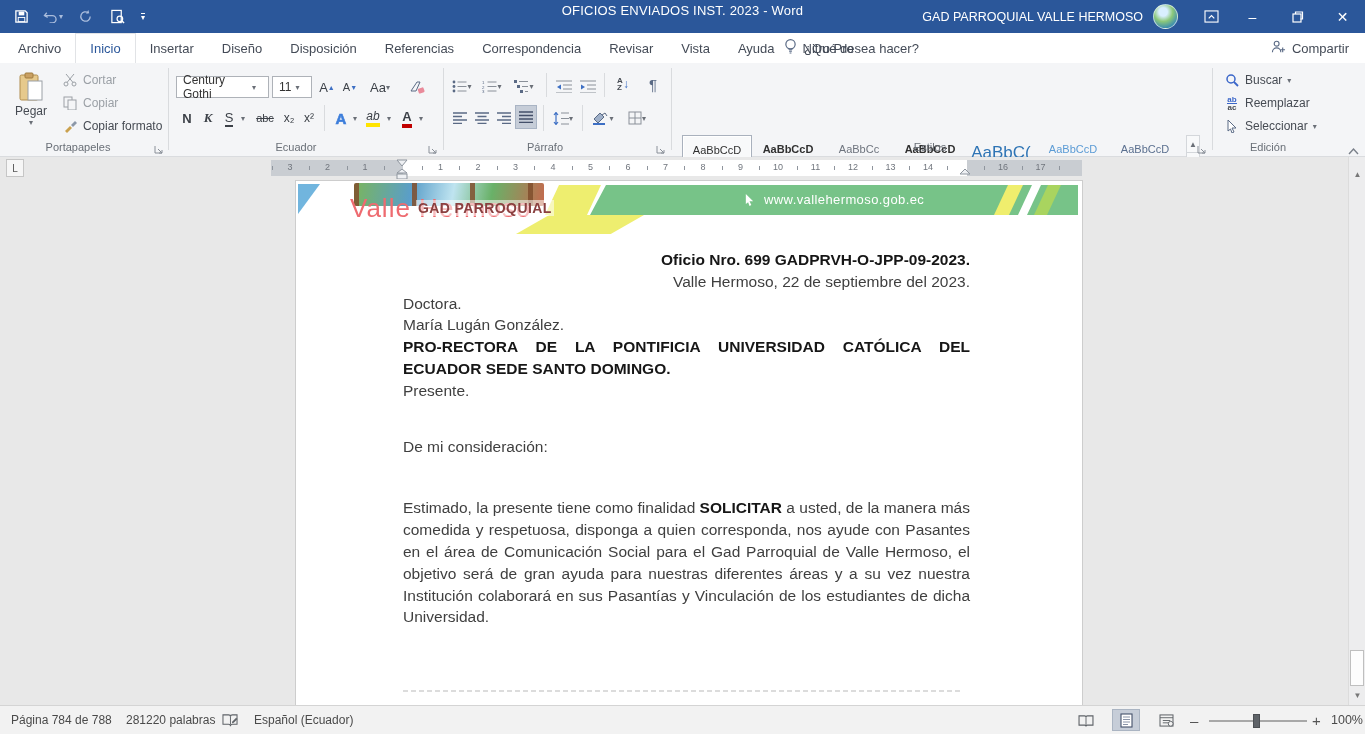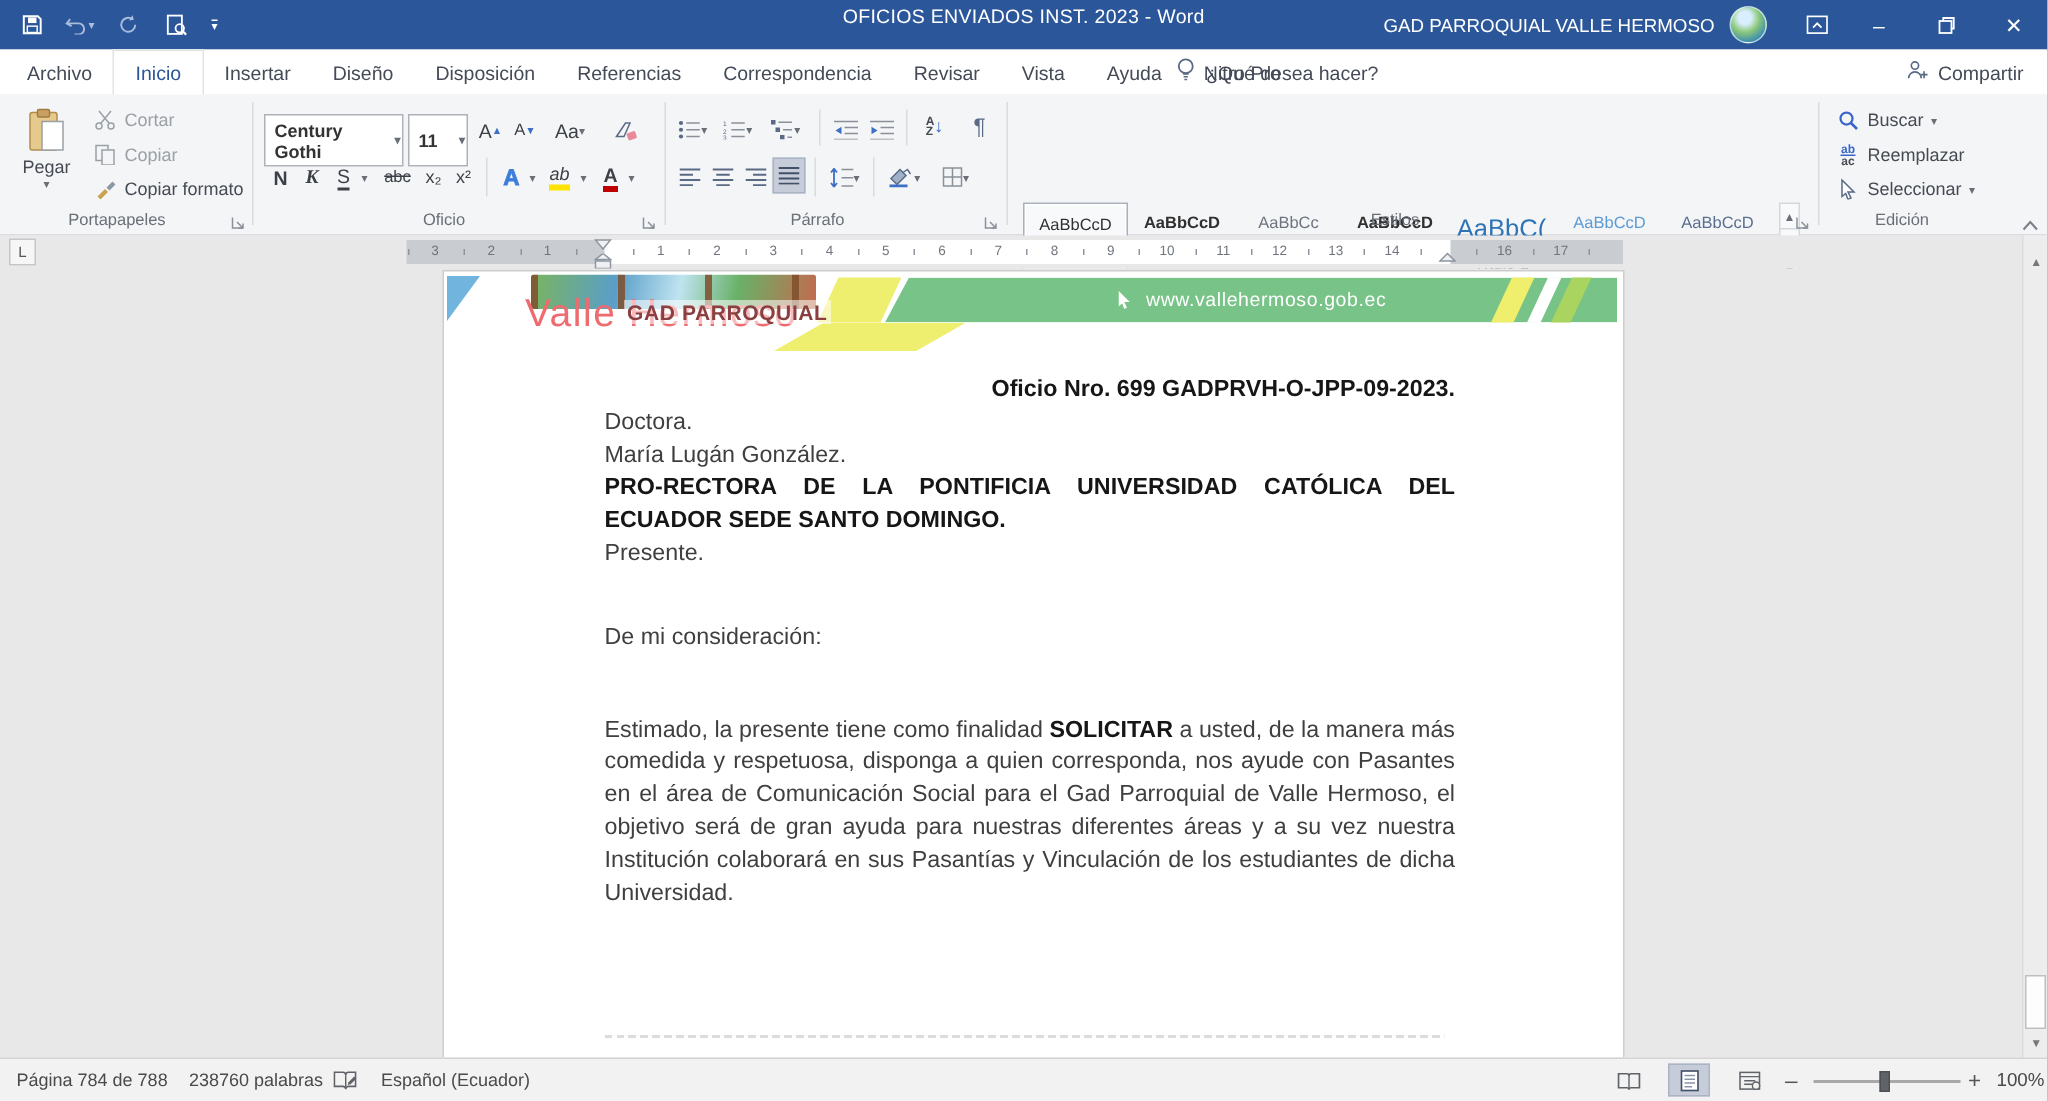--- a/index.html
+++ b/index.html
@@ -36,21 +36,21 @@
   .grouplabel { position:absolute; bottom:3px; font-size:11px; color:#696f77; text-align:center; }
   .launcher { position:absolute; bottom:3px; width:12px; height:12px; color:#8a9099; }
   .icon-sm { width:16px; height:16px; display:inline-flex; align-items:center; justify-content:center; }
   .rbtn { display:flex; align-items:center; gap:5px; font-size:12px; color:#464b53; }
   .rbtn.disabled { color:#9ba0a6; }
   .drop { font-size:8px; color:#6a6f77; }
 
   .paste-btn { position:absolute; left:8px; top:7px; width:46px; height:72px; text-align:center; color:#464b53; font-size:12px; }
   .paste-btn svg { display:block; margin:2px auto 2px; }
 
-  .fontbox { position:absolute; height:35px; background:#fff; border:1px solid #aeb2b8; display:flex; align-items:center; font-size:12px; color:#333; padding:0 1px 0 6px;font-weight:bold; }
+  .fontbox { position:absolute; height:22px; background:#fff; border:1px solid #aeb2b8; display:flex; align-items:center; font-size:12px; color:#333; padding:0 12px 0 6px; }
   .fontbox .drop { margin-left:auto; padding-left:4px; }
 
   .fbtn { position:absolute; height:22px; display:flex; align-items:center; justify-content:center; font-size:13px; color:#3c4148; }
   .sel { background:#c6cdd8; border:1px solid #a9b4c4; }
 
   
   .stylecard { position:absolute; top:72px; width:70px; height:56px; text-align:center; color:#444; }
   .stylecard .prev { font-size:11px; margin-top:8px; white-space:nowrap; overflow:hidden; color:#303030; }
   .stylecard .sname { font-size:11px; margin-top:7px; white-space:nowrap; overflow:hidden; }
   .stylecard.selected { border:1px solid #a9b1bd; box-shadow:inset 0 0 0 1px #fff; background:#f8f9fa; }
@@ -311,21 +311,21 @@
       </div>
     <div class="fbtn" style="left:384px;top:44px;width:10px;">
         <span class="drop">▾</span>
       </div>
     <div class="fbtn" style="left:398px;top:44px;width:18px;font-weight:bold;">
         <span style="border-bottom:4px solid #c00000;">A</span>
       </div>
     <div class="fbtn" style="left:416px;top:44px;width:10px;">
         <span class="drop">▾</span>
       </div>
-    <div class="grouplabel" style="left:236px;width:120px;">Oficio</div>
+    <div class="grouplabel" style="left:236px;width:120px;">Ecuador</div>
     <div class="launcher" style="left:427px;">
       <svg width="11" height="11" viewBox="0 0 11 11">
           <path d="M2 2 v7 h7" fill="none" stroke="currentColor"></path>
           <path d="M5 5 l4 4 M9 6 v3 h-3" fill="none" stroke="currentColor"></path>
         </svg>
     </div>
     <div class="rdivider" style="left:443px;"></div>
 
     <div class="fbtn" style="left:450px;top:12px;width:24px;">
       <svg width="15" height="13" viewBox="0 0 15 13">
@@ -580,20 +580,21 @@
         <div class="bn-url">
           <svg width="11" height="13" viewBox="0 0 12 14">
               <path d="M2 1 L10 9 L6 9 L8 13 L6 14 L4.5 10 L2 12z" fill="#fff"></path>
             </svg>
           <span>www.vallehermoso.gob.ec</span>
         </div>
       </div>
 
       <div class="letter">
         <div class="t-right bold">Oficio Nro. 699 GADPRVH-O-JPP-09-2023.</div>
+        <div class="t-right">Valle Hermoso, 22 de septiembre del 2023.</div>
         <div>Doctora.</div>
         <div>María Lugán González.</div>
         <div class="t-just bold">PRO-RECTORA DE LA PONTIFICIA UNIVERSIDAD CATÓLICA DEL ECUADOR SEDE SANTO DOMINGO.</div>
         <div>Presente.</div>
         <div class="gap1"></div>
           <div class="gap2"></div>
         <div>De mi consideración:</div>
         <div class="gap1"></div>
         <div class="gap1"></div>
         <div class="t-just"><span>Estimado, la presente tiene como finalidad </span><span class="bold">SOLICITAR</span><span> a usted, de la manera más comedida y respetuosa, disponga a quien corresponda, nos ayude con Pasantes en el área de Comunicación Social para el Gad Parroquial de Valle Hermoso, el objetivo será de gran ayuda para nuestras diferentes áreas y a su vez nuestra Institución colaborará en sus Pasantías y Vinculación de los estudiantes de dicha Universidad.</span></div>
@@ -603,21 +604,21 @@
   </div>
 
   <div class="vscroll">
     <div class="varrow" style="top:10px;">▲</div>
     <div class="vthumb"></div>
     <div class="varrow" style="top:531px;">▼</div>
   </div>
 
   <div class="statusbar">
     <div class="sb-item" style="left:11px;">Página 784 de 788</div>
-    <div class="sb-item" style="left:126px;">238760 palabras</div>
+    <div class="sb-item" style="left:126px;">281220 palabras</div>
     <div class="sb-item" style="left:222px;">
       <svg width="16" height="15" viewBox="0 0 17 16">
           <path d="M1 2 h6 a2 2 0 0 1 2 2 a2 2 0 0 1 2 -2 h5 v10 h-5 a2 2 0 0 0 -2 2 a2 2 0 0 0 -2 -2 h-6z" fill="none" stroke="#5f6368" stroke-width="1.1"></path>
           <path d="M9 4 v8" stroke="#5f6368" stroke-width="1"></path>
           <path d="M11 9 l4 -4 1.5 1.5 -4 4 -2 .5z" fill="#5f6368"></path>
         </svg>
     </div>
     <div class="sb-item" style="left:254px;">Español (Ecuador)</div>
 
     <div class="viewbtn" style="left:1072px;">

